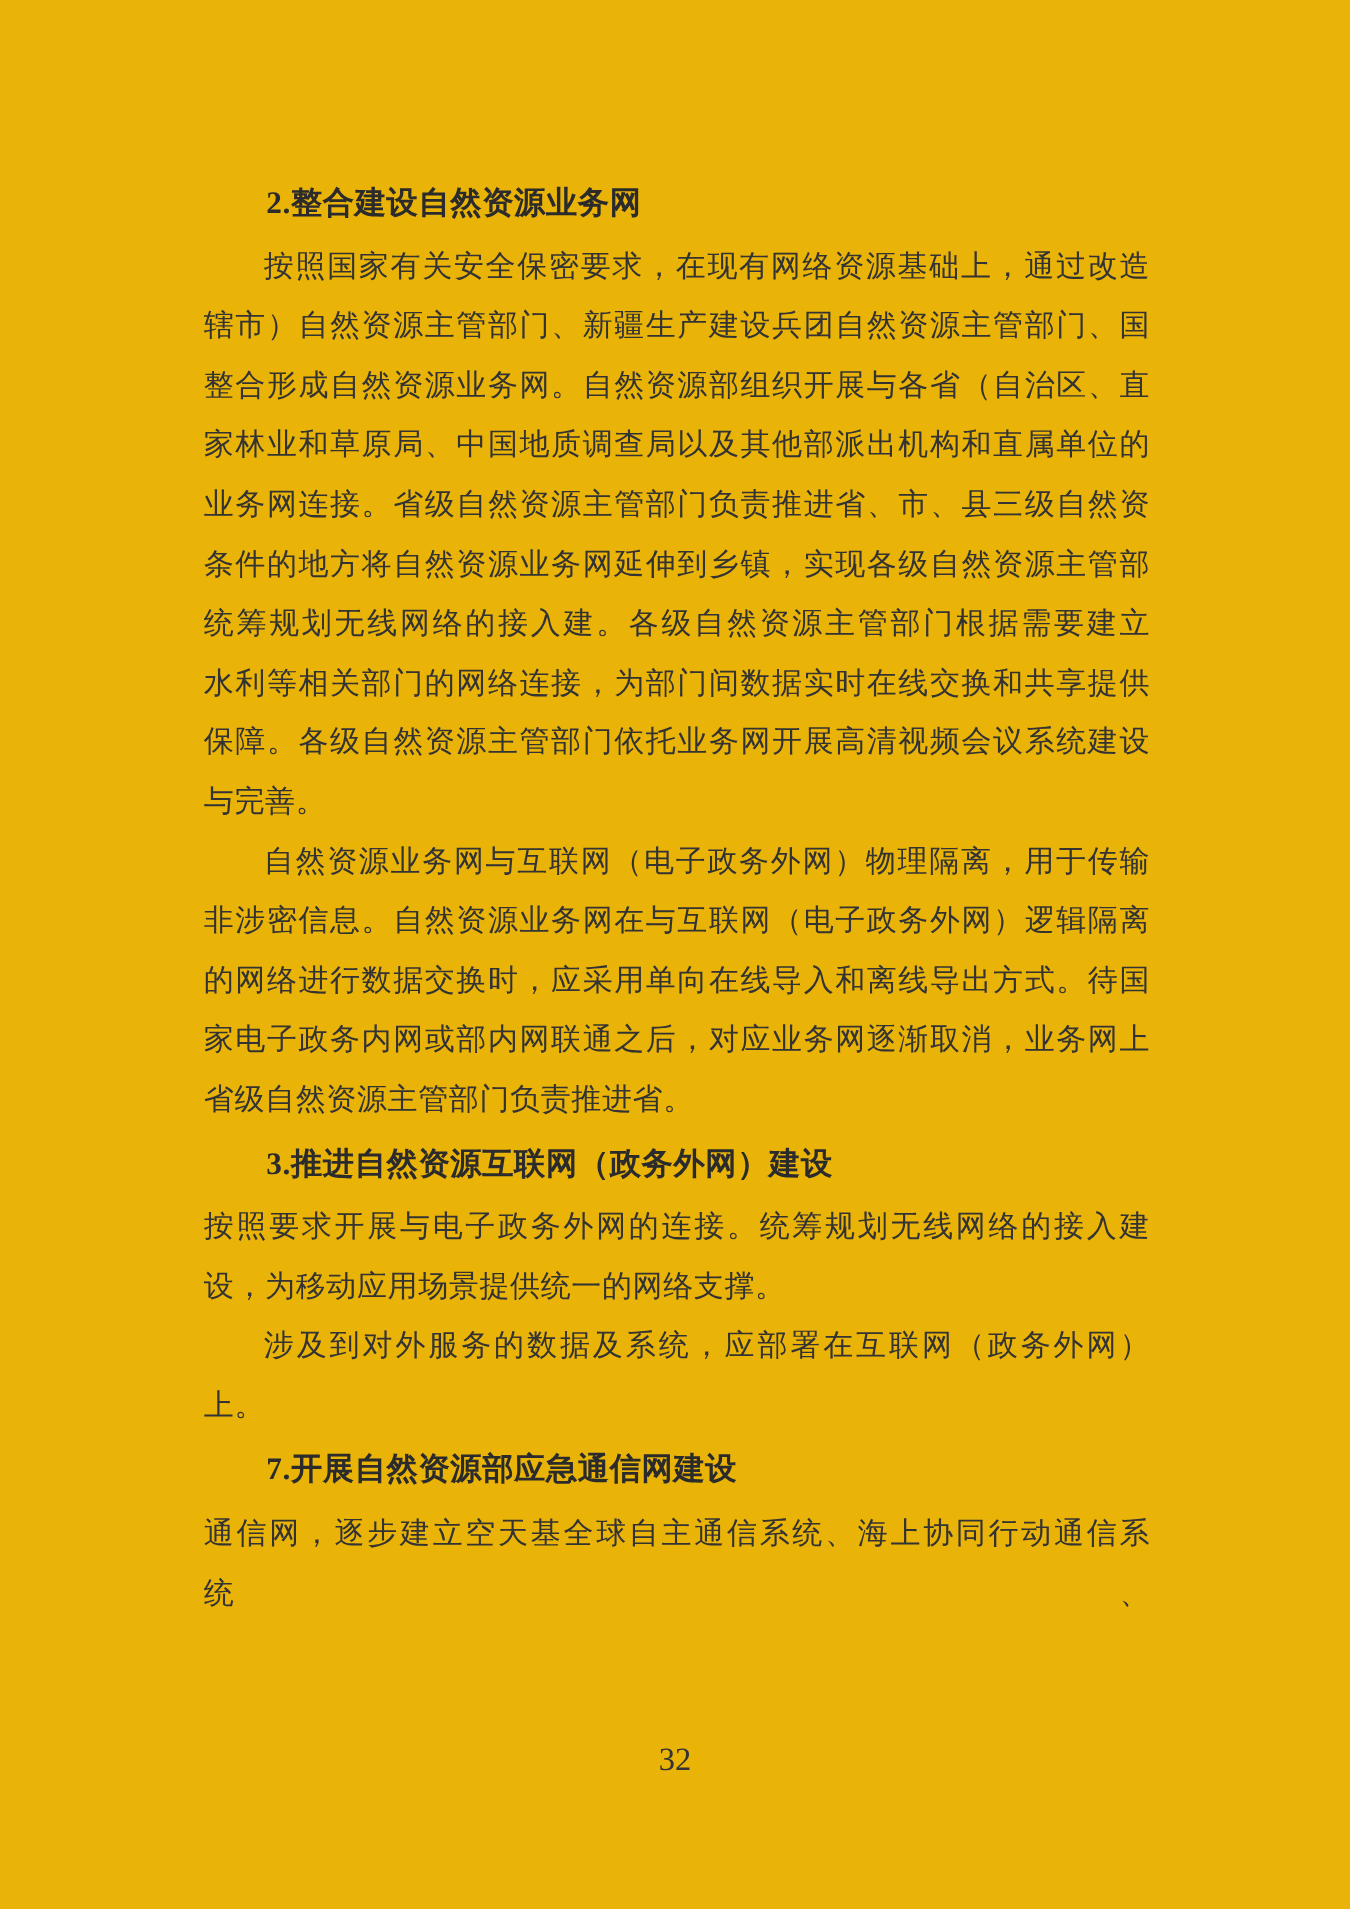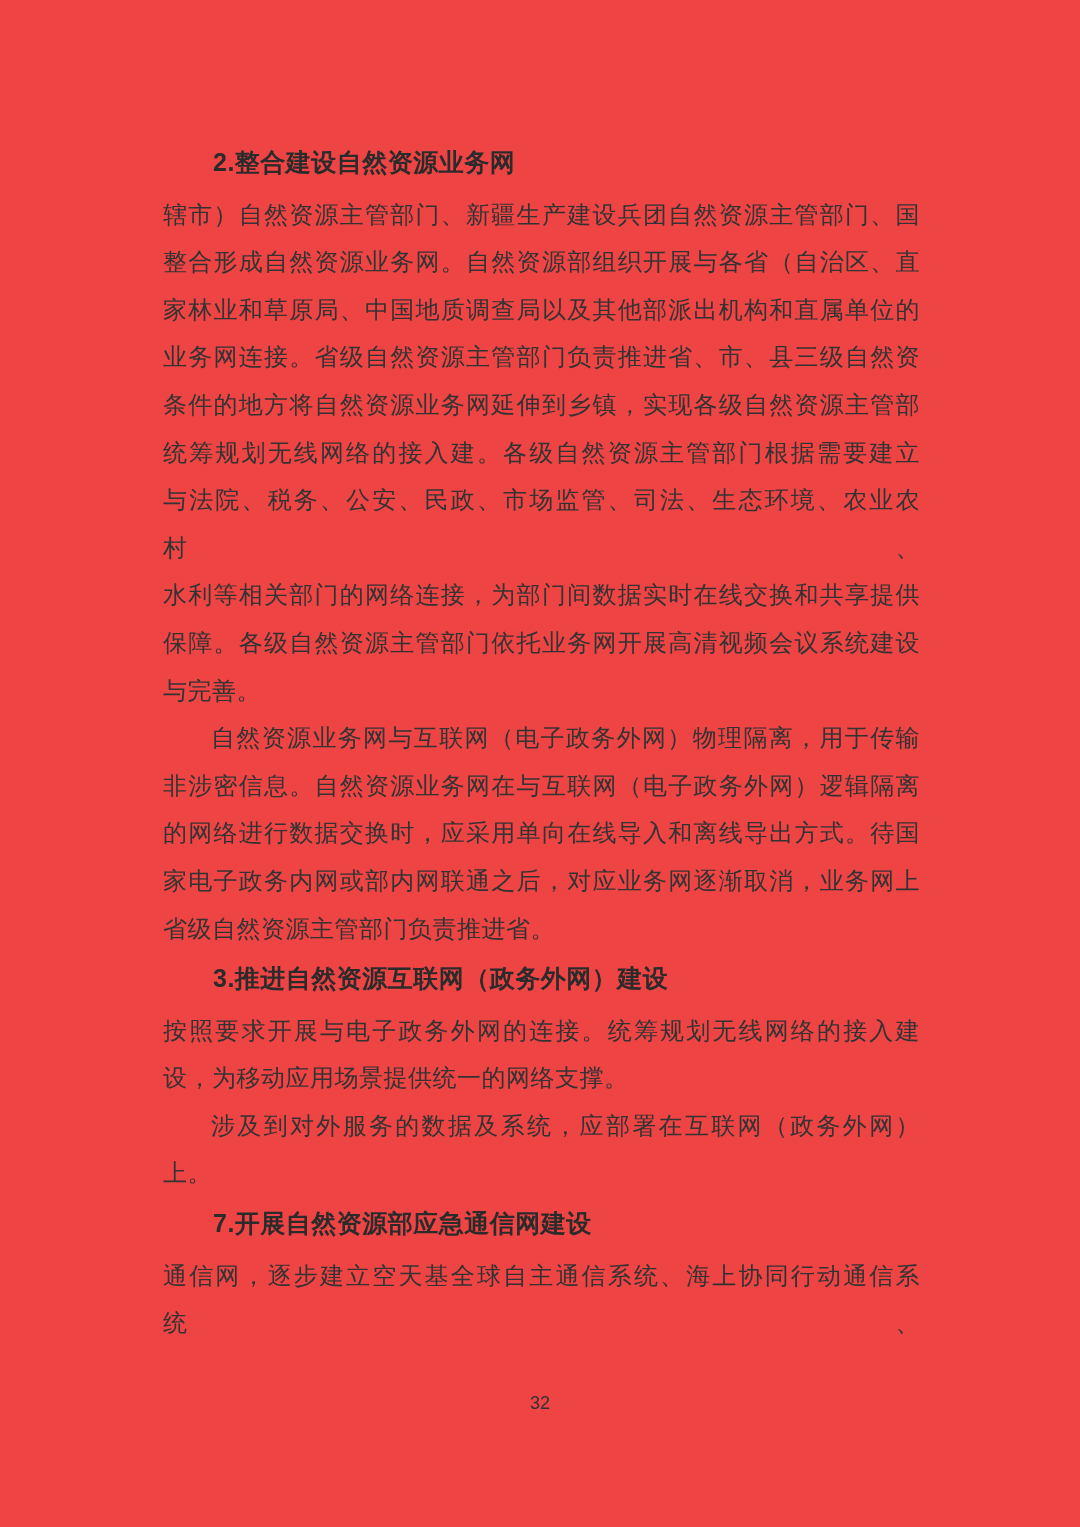--- a/index.html
+++ b/index.html
@@ -4,23 +4,23 @@
 <style>
   html, body {
     margin: 0;
     padding: 0;
     background: #ffffff;
   }
   .page {
     position: relative;
     width: 1080px;
     height: 1527px;
-    background: #ef4444;
+    background: #eab308;
     overflow: hidden;
-    font-family: Liberation Sans, sans-serif;
+    font-family: Liberation Serif, serif;
   }
   .content {
     position: absolute;
     left: 163px;
     top: 136px;
     width: 757px;
   }
   .line {
     line-height: 47.6px;
     font-size: 24px;
@@ -47,37 +47,37 @@
   .line.single {
     text-indent: 2em;
     text-align-last: left;
   }
   .page-number {
     position: absolute;
     left: 0;
     right: 0;
     top: 1393px;
     text-align: center;
-    font-size: 18px;
+    font-size: 26px;
     color: #333333;
   }
 </style>
 </head>
 <body>
 
 <div class="page">
   <div class="content">
       <div class="line heading">2.整合建设自然资源业务网</div>
+      <div class="line first">按照国家有关安全保密要求，在现有网络资源基础上，通过改造</div>
       <div class="line mid">辖市）自然资源主管部门、新疆生产建设兵团自然资源主管部门、国</div>
       <div class="line mid">整合形成自然资源业务网。自然资源部组织开展与各省（自治区、直</div>
       <div class="line mid">家林业和草原局、中国地质调查局以及其他部派出机构和直属单位的</div>
       <div class="line mid">业务网连接。省级自然资源主管部门负责推进省、市、县三级自然资</div>
       <div class="line mid">条件的地方将自然资源业务网延伸到乡镇，实现各级自然资源主管部</div>
       <div class="line mid">统筹规划无线网络的接入建。各级自然资源主管部门根据需要建立</div>
-      <div class="line mid">与法院、税务、公安、民政、市场监管、司法、生态环境、农业农村、</div>
       <div class="line mid">水利等相关部门的网络连接，为部门间数据实时在线交换和共享提供</div>
       <div class="line mid">保障。各级自然资源主管部门依托业务网开展高清视频会议系统建设</div>
       <div class="line end">与完善。</div>
       <div class="line first">自然资源业务网与互联网（电子政务外网）物理隔离，用于传输</div>
       <div class="line mid">非涉密信息。自然资源业务网在与互联网（电子政务外网）逻辑隔离</div>
       <div class="line mid">的网络进行数据交换时，应采用单向在线导入和离线导出方式。待国</div>
       <div class="line mid">家电子政务内网或部内网联通之后，对应业务网逐渐取消，业务网上</div>
       <div class="line end">省级自然资源主管部门负责推进省。</div>
       <div class="line heading">3.推进自然资源互联网（政务外网）建设</div>
       <div class="line mid">按照要求开展与电子政务外网的连接。统筹规划无线网络的接入建</div>

